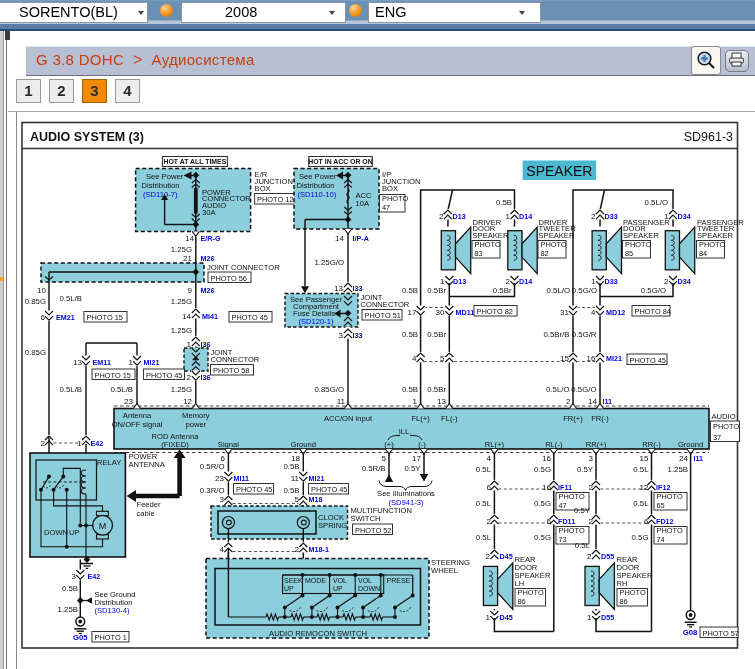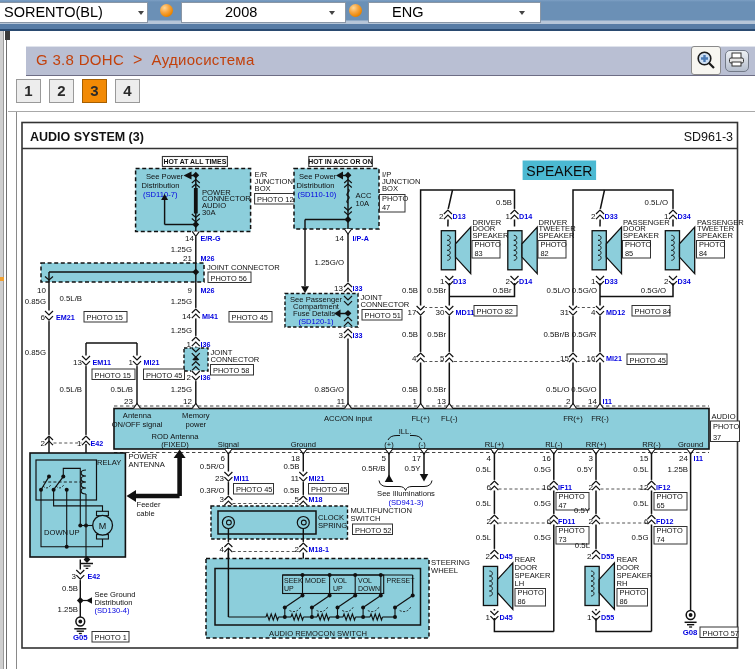--- a/index.html
+++ b/index.html
@@ -4,25 +4,25 @@
 .abs{position:absolute}
 #topbar{left:0;top:0;width:755px;height:31px;background:linear-gradient(#7d9fc4 0px,#6b90b6 2px,#6b90b6 20px,#b7c6d8 21px,#b7c6d8 24px,#587ca5 24.5px,#587ca5 29px,#2a4a70 29px)}
 .sel{position:absolute;top:2px;height:19px;background:#fff;border:1px solid #8a96a5;font-size:14.5px;color:#000;line-height:19px}
 .sarr{position:absolute;top:8px;width:0;height:0;border-left:3.5px solid transparent;border-right:3.5px solid transparent;border-top:4.5px solid #444}
 .ball{position:absolute;top:4px;width:13px;height:13px;border-radius:50%;background:radial-gradient(circle at 35% 30%,#ffd898 0%,#f8a845 35%,#ec8500 70%,#c56d00 100%)}
 #toolbar{left:26px;top:46px;width:729px;height:28px;background:#b9bfd3;border-top:1px solid #dfe3ec;border-bottom:1px solid #6d6d85}
 #tbtext{left:36px;top:51px;font-size:15px;color:#c2410c;letter-spacing:0.3px}
 .tab{position:absolute;top:79px;width:23px;height:22px;background:#ededed;border:1px solid #999;font-size:15px;font-weight:bold;text-align:center;line-height:22px;color:#2b2b2b}
 </style></head><body>
 <div class="abs" id="topbar"></div>
-<div class="sel" style="left:-2px;width:148px"><span style="padding-left:5px">SORENTO(BL)</span><div class="sarr" style="left:139px"></div></div>
+<div class="sel" style="left:-2px;width:148px"><span style="padding-left:20px">SORENTO(BL)</span><div class="sarr" style="left:139px"></div></div>
 <div class="ball" style="left:160px"></div>
 <div class="sel" style="left:181px;width:163px"><span style="padding-left:43px">2008</span><div class="sarr" style="left:147px"></div></div>
 <div class="ball" style="left:349px"></div>
-<div class="sel" style="left:368px;width:171px"><span style="padding-left:23px">ENG</span><div class="sarr" style="left:150px"></div></div>
+<div class="sel" style="left:368px;width:171px"><span style="padding-left:6px">ENG</span><div class="sarr" style="left:150px"></div></div>
 <div class="abs" style="left:0;top:31px;width:3px;height:638px;background:#cfcfcf"></div>
 <div class="abs" style="left:3px;top:31px;width:1px;height:638px;background:#9a9a9a"></div>
 <div class="abs" style="left:5px;top:31px;width:5px;height:9px;background:#3a3a3a"></div>
 <div class="abs" style="left:6px;top:40px;width:1px;height:629px;background:#6f6f6f"></div>
 <div class="abs" style="left:16px;top:112px;width:1px;height:557px;background:#8a8a8a"></div>
 <div class="abs" style="left:0;top:277px;width:4px;height:4px;background:#f0a030"></div>
 <div class="abs" id="toolbar"></div>
 <div class="abs" id="tbtext">G 3.8 DOHC&nbsp;&nbsp;<span style="font-size:16px">&gt;</span>&nbsp;&nbsp;Аудиосистема</div>
 <div class="abs" style="left:691px;top:46px;width:28px;height:27px;background:#f7f6f1;border:1px solid #8a8a8a;border-radius:3px"></div>
 <svg class="abs" style="left:695px;top:49px" width="22" height="22" viewBox="0 0 22 22">

